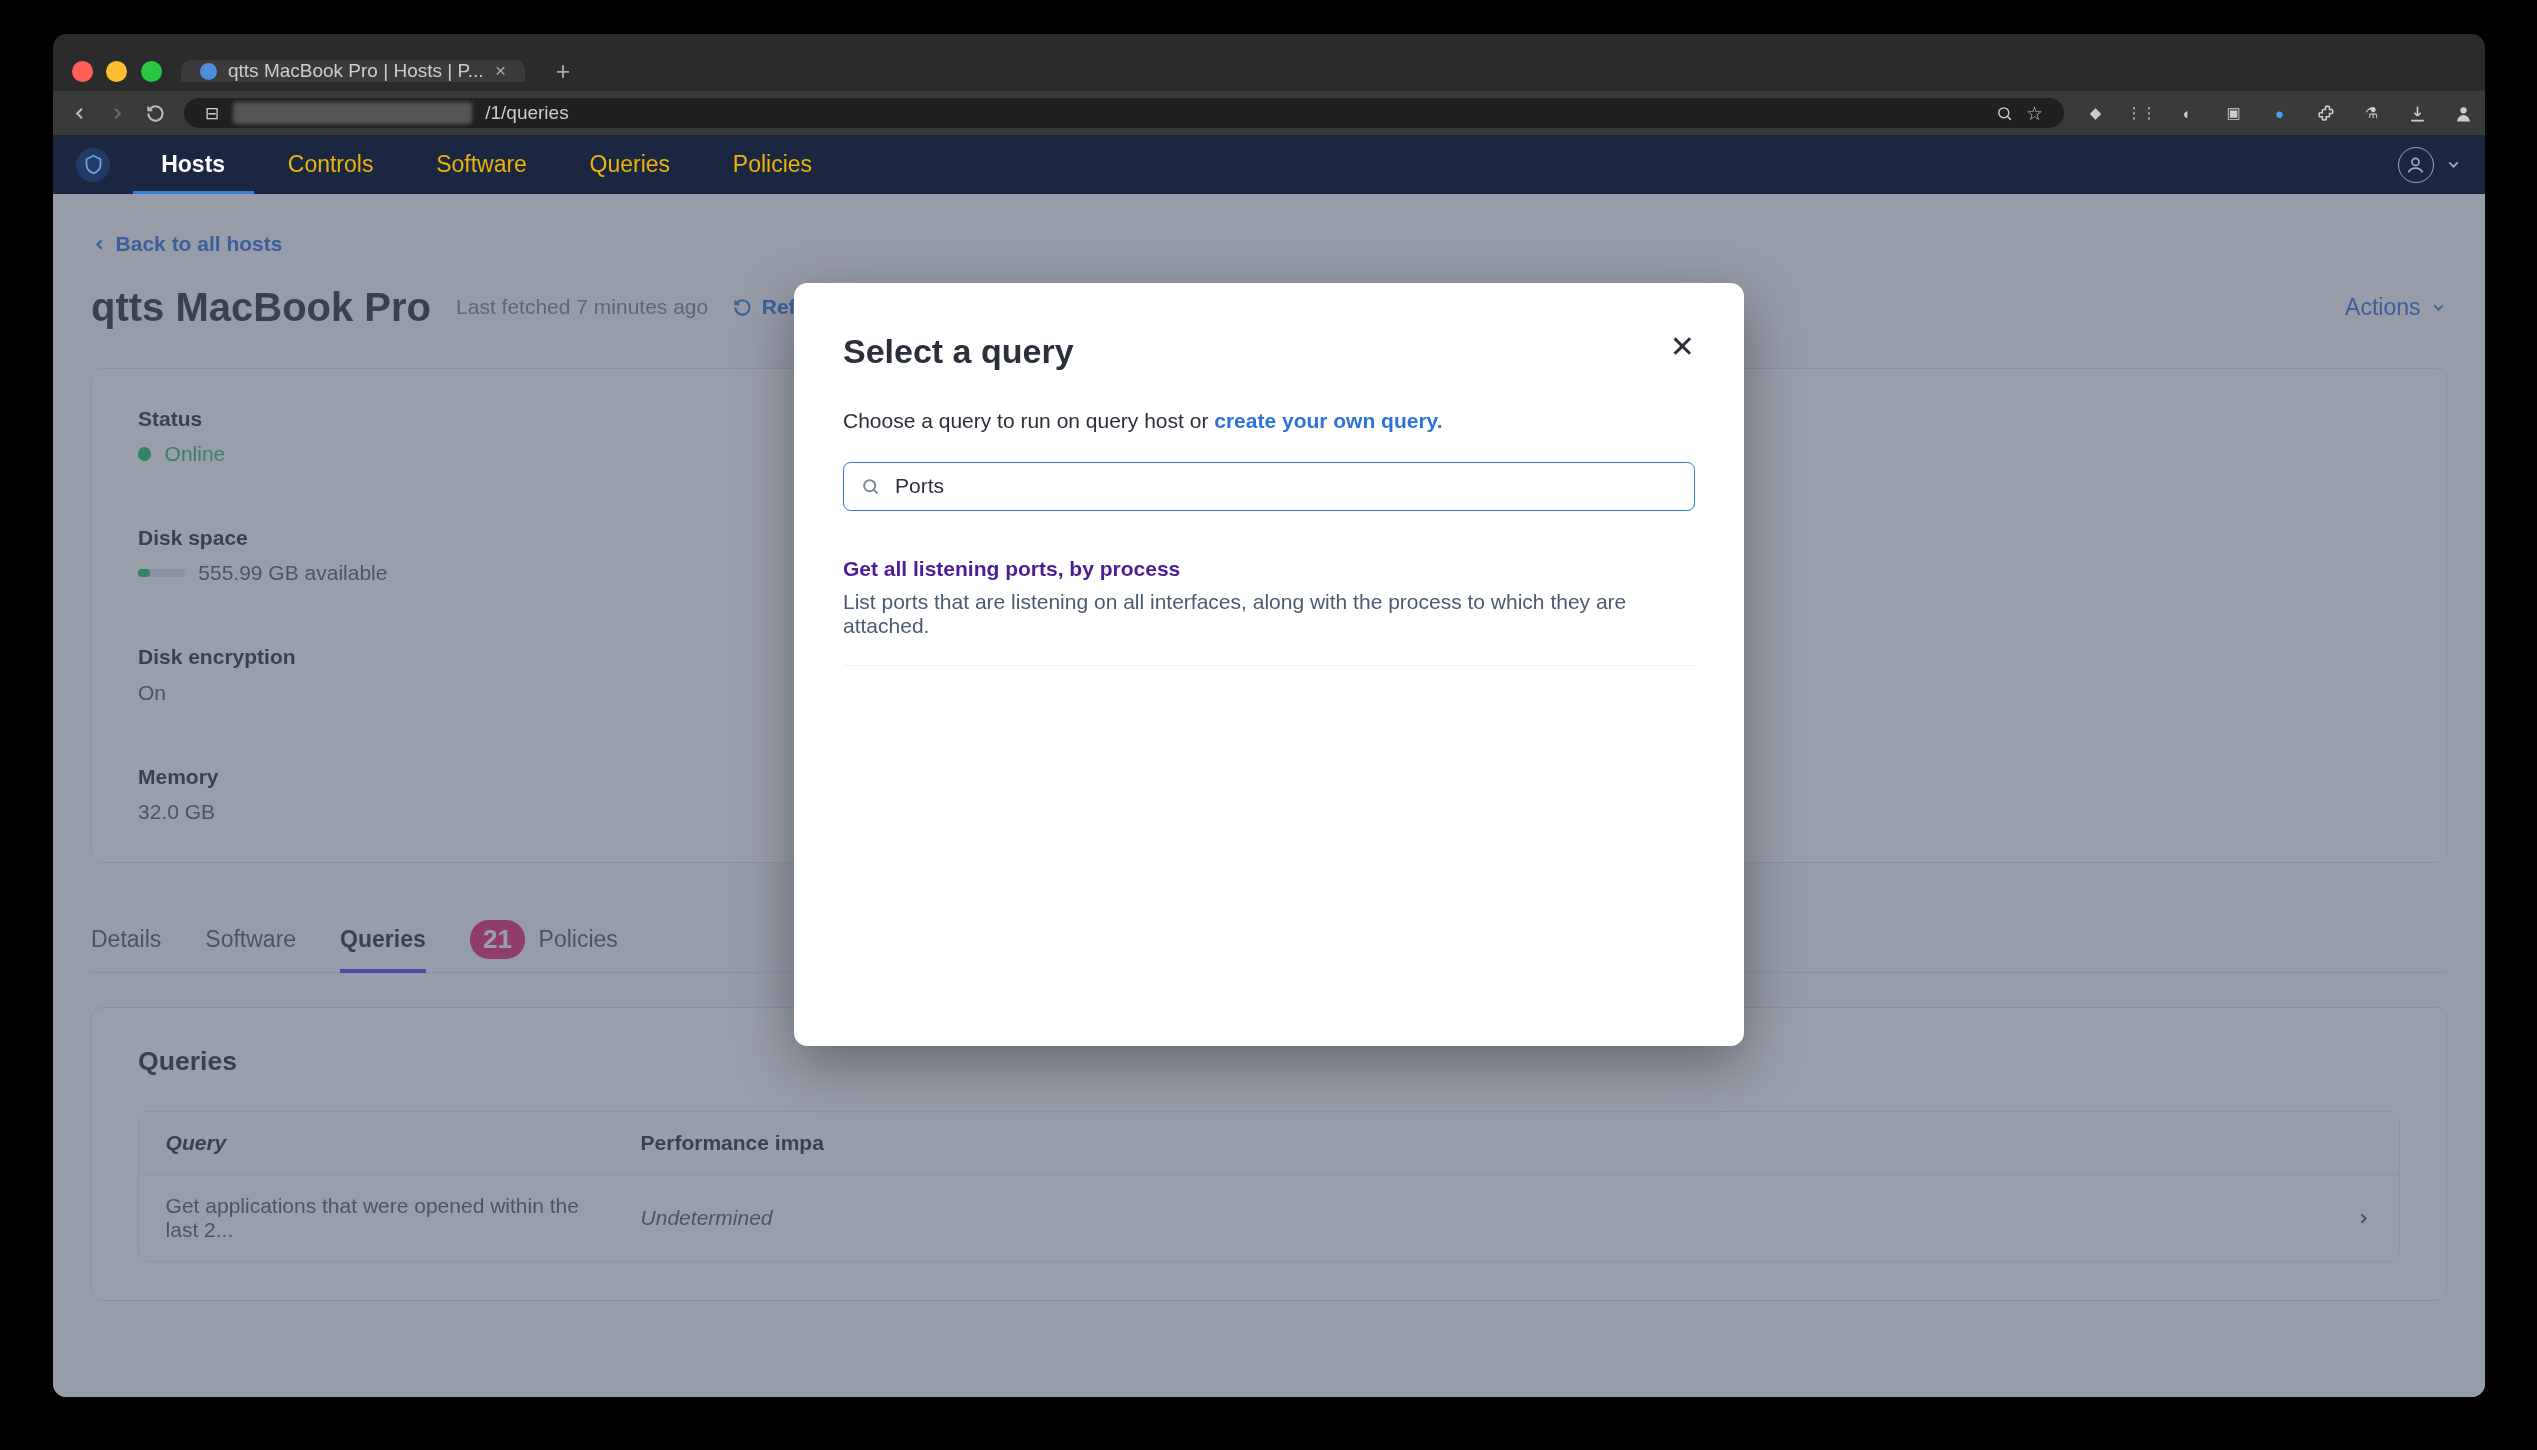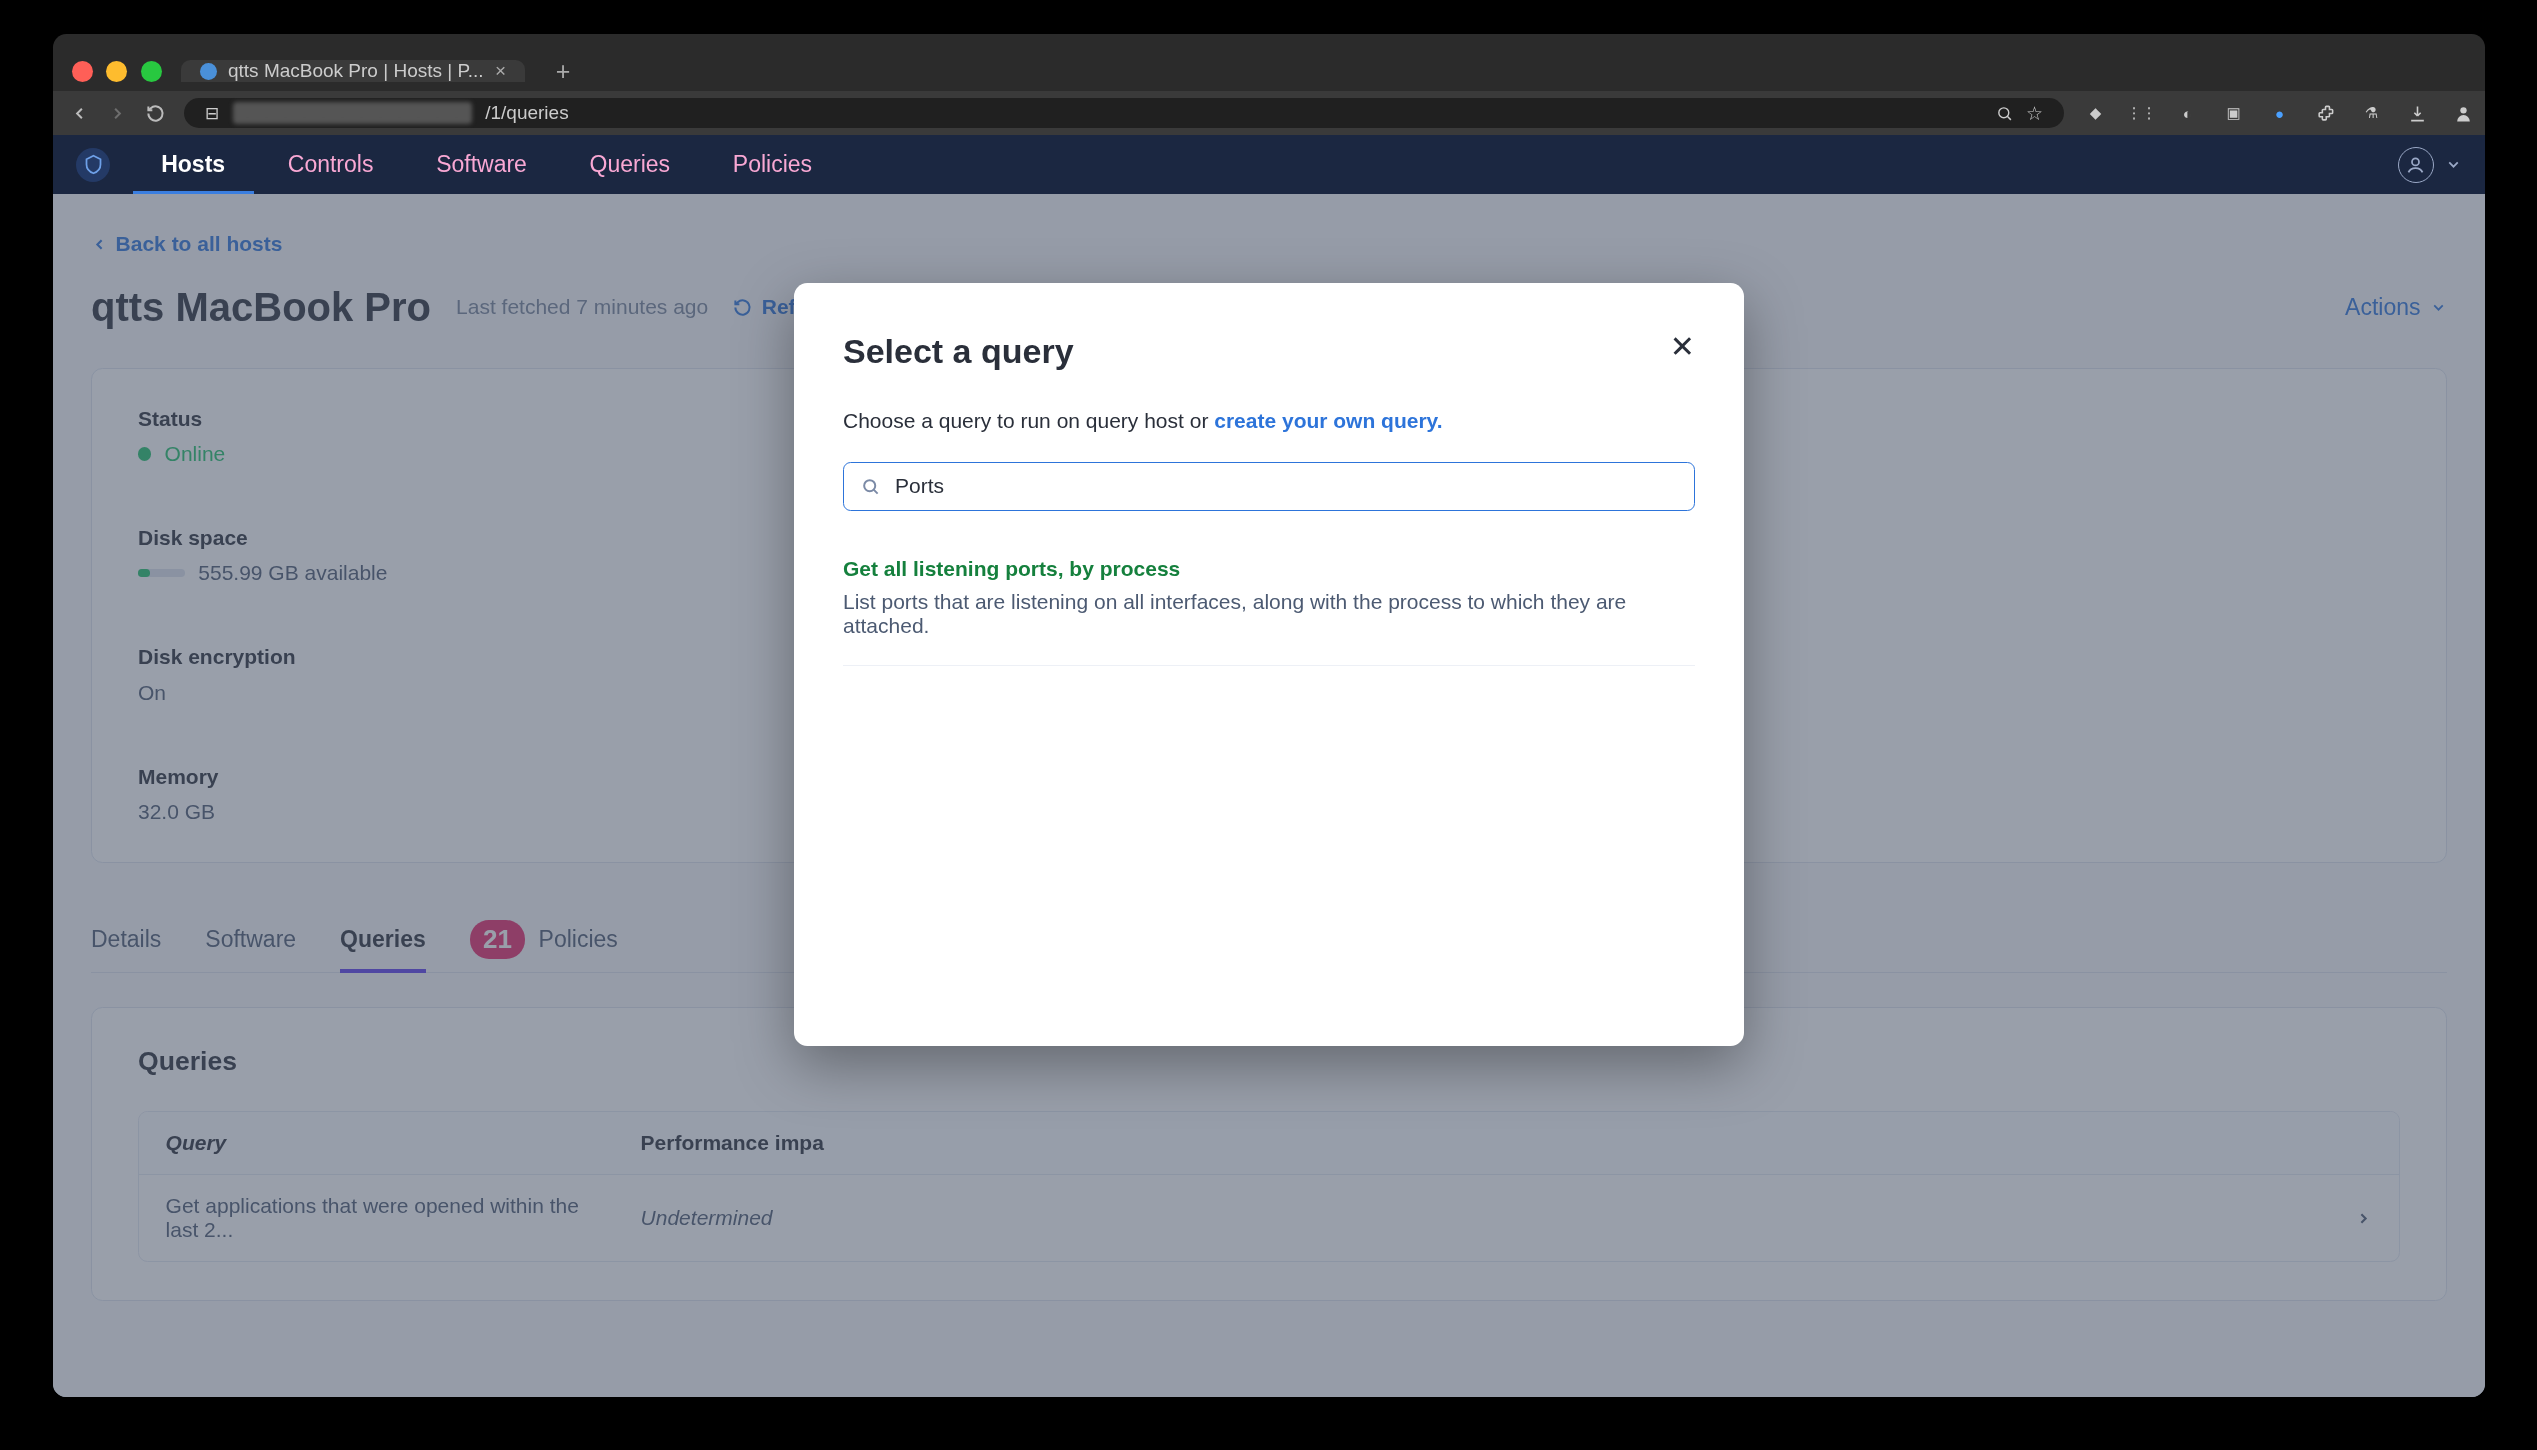--- a/index.html
+++ b/index.html
@@ -26,21 +26,21 @@
 .url-box { flex: 0 0 auto; background:#202020; border-radius:28.5px; height:30px; display:flex; align-items:center; padding:0 21px; gap:13.3px; color:#ccc; font-size:19px; min-width:1880px; }
 .url-box .lock { font-size:17px; }
 .url-box .blur { background:#555; color:#555; border-radius:3.8px; padding:0 5.7px; filter:blur(1.9px); }
 .tb-right { margin-left:auto; display:flex; align-items:center; gap:21px; }
 .tb-right .tb-icon { color:#ccc; }
 
 
 .app-view { flex:1; background:#1b2741; position:relative; }
 .app-nav { height:59px; background:#1b2741; display:flex; align-items:center; padding:0 23px; gap:5.7px; }
 .app-logo { width:34px; height:34px; border-radius:50%; background:#243a66; margin-right:17px; display:flex; align-items:center; justify-content:center; }
-.nav-item { color:#f9a8d4; font-size:23px; padding:17px 28.5px; cursor:pointer; position:relative; }
+.nav-item { color:#eab308; font-size:23px; padding:17px 28.5px; cursor:pointer; position:relative; }
 .nav-item.active { color:#fff; font-weight:600; }
 .nav-item.active::after { content:""; position:absolute; left:0; right:0; bottom:0; height:3.8px; background:#3a7ee0; }
 .nav-right { margin-left:auto; display:flex; align-items:center; gap:11.4px; color:#d0d7e6; }
 .avatar-ring { width:36px; height:36px; border:1.9px solid #9aa8c6; border-radius:50%; display:flex; align-items:center; justify-content:center; }
 
 
 .page-body { position:absolute; top:59px; left:0; right:0; bottom:0; background:#f8f9fb; padding:38px; }
 .backlink { color:#2d74da; font-size:21px; font-weight:600; display:flex; align-items:center; gap:7.6px; cursor:pointer; }
 .title-row { display:flex; align-items:center; gap:25px; margin-top:28.5px; }
 .page-title { font-size:40px; font-weight:700; color:#2a2f3a; }
@@ -79,21 +79,21 @@
 .modal { position:absolute; top:148px; left:50%; transform:translateX(-50%); width:950px; background:#fff; border-radius:13.3px; box-shadow:0 19px 57px rgba(0,0,0,0.35); padding:49px 49px 380px 49px; }
 .modal-head { display:flex; align-items:flex-start; }
 .modal-title { font-size:34px; font-weight:600; color:#2a2f3a; }
 .modal-close { margin-left:auto; font-size:30px; color:#2a2f3a; cursor:pointer; line-height:1; }
 .modal-sub { margin-top:38px; font-size:21px; color:#2a2f3a; }
 .modal-sub a { color:#2d74da; font-weight:600; text-decoration:none; }
 .search-box { margin-top:28.5px; border:1.9px solid #2d74da; border-radius:7.6px; height:49px; display:flex; align-items:center; padding:0 17px; gap:15px; }
 .search-box input { border:none; outline:none; flex:1; font-size:21px; color:#2a2f3a; }
 .search-box .sicon { color:#7b8aa6; }
 .result { margin-top:46px; padding-bottom:26.6px; border-bottom:0.9px solid #edf0f6; cursor:pointer; }
-.result .r-title { font-size:21px; font-weight:700; color:#15803d; margin-bottom:9.5px; }
+.result .r-title { font-size:21px; font-weight:700; color:#4c1d95; margin-bottom:9.5px; }
 .result .r-desc { font-size:21px; color:#4c5a72; }
 
 svg { display:block; }
 </style>
 </head>
 <body>
 
 <div class="window">
 
   <div class="top-row">

